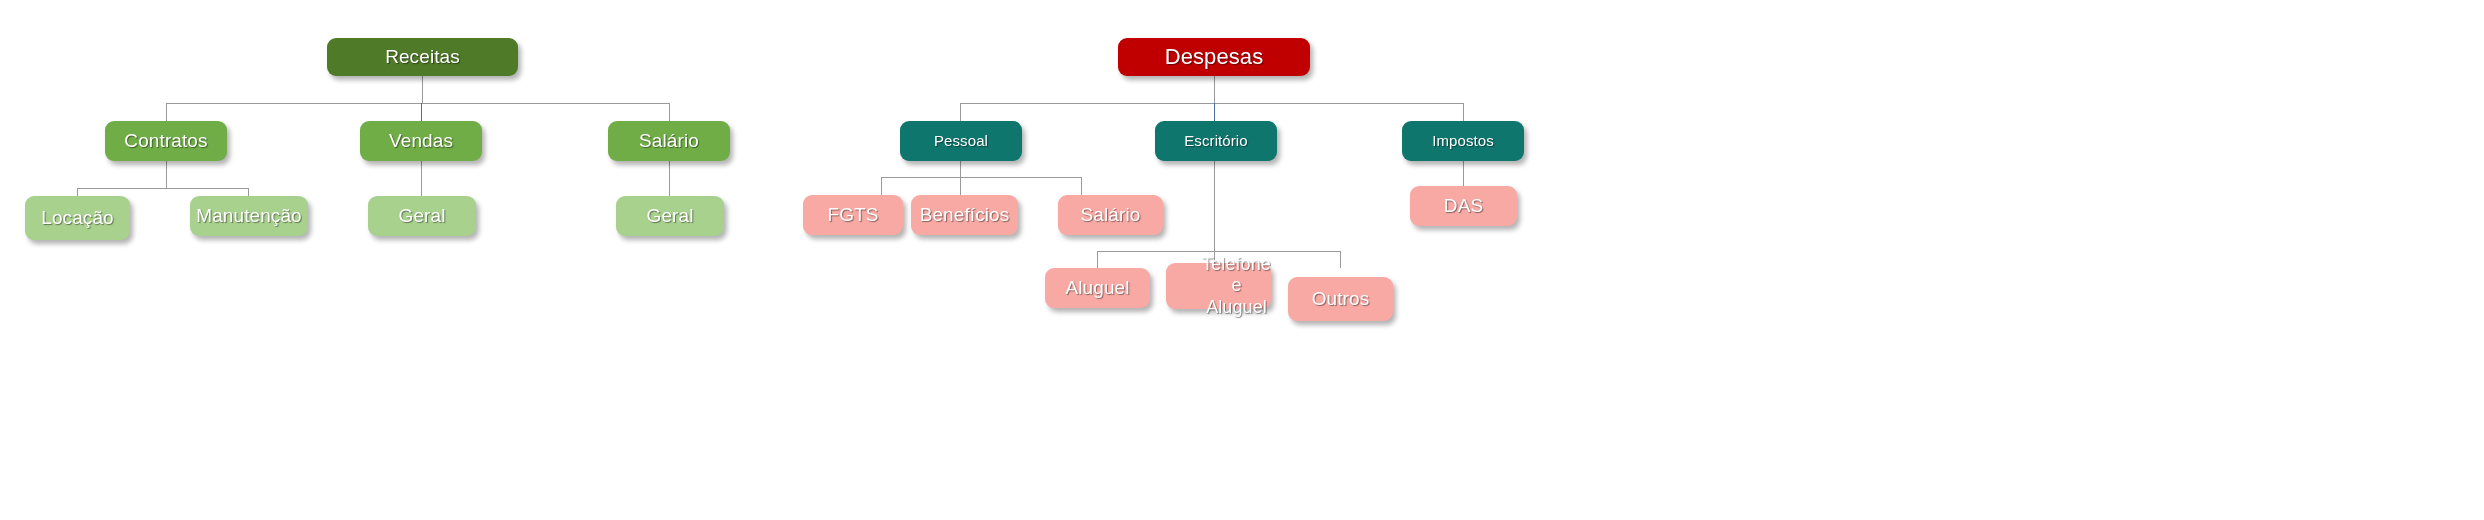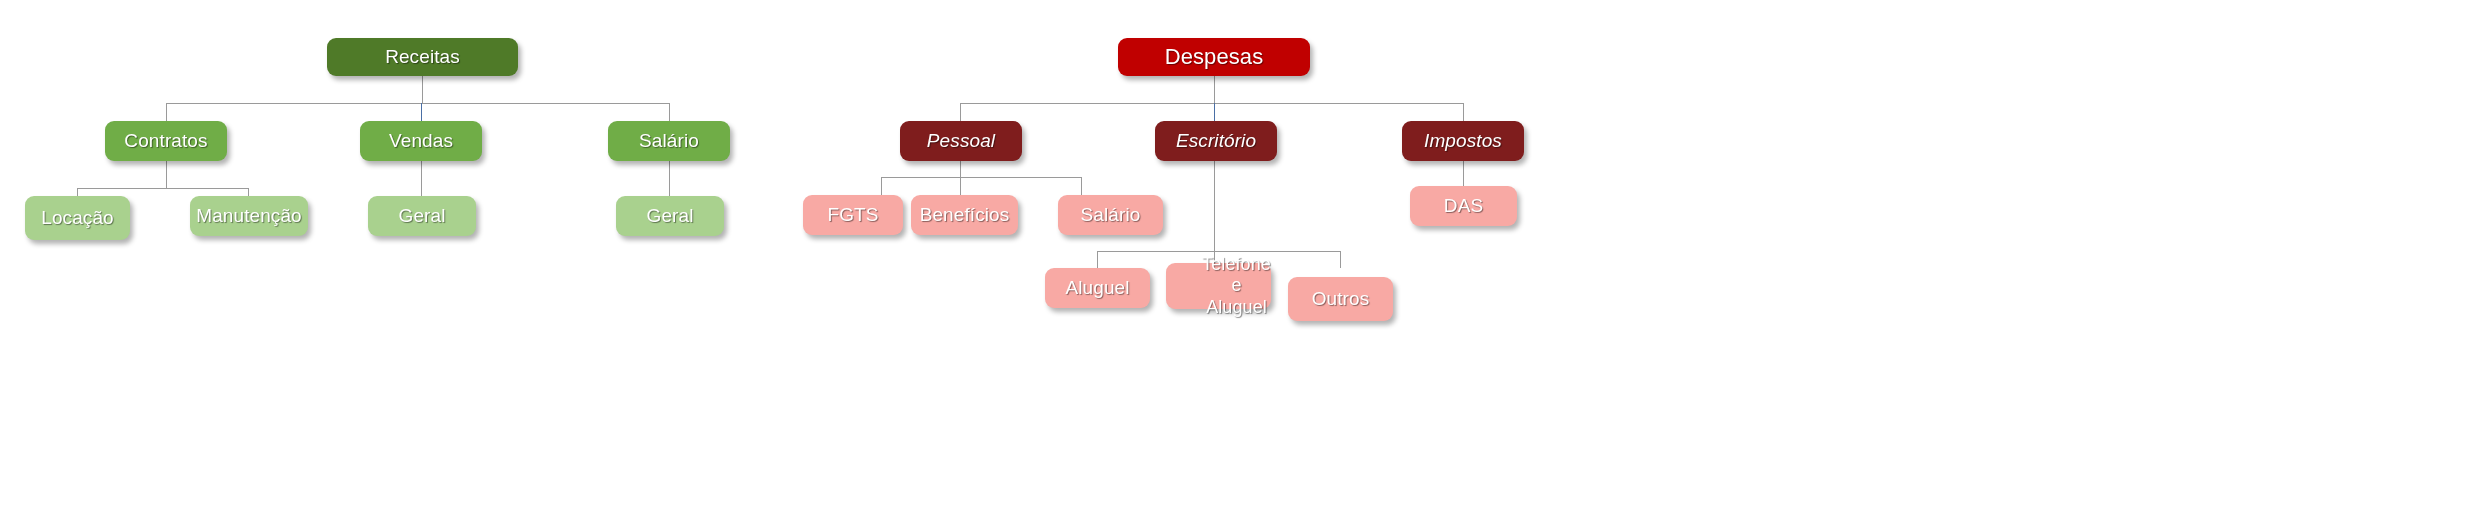--- a/index.html
+++ b/index.html
@@ -46,21 +46,21 @@
   }
   .node span { display: block; padding: 0 6px; }
 
   
   .lvl-root-green { background: #4F7A28; font-size: 19px; }
   .lvl-mid-green  { background: #70AD47; font-size: 19px; }
   .lvl-leaf-green { background: #A9D18E; font-size: 19px; }
 
   
   .lvl-root-red { background: #C00000; font-size: 22px; }
-  .lvl-mid-red  { background: #7f1d1d; font-size: 19px; font-style: italic; }
+  .lvl-mid-red  { background: #0f766e; font-size: 15px; }
   .lvl-leaf-red { background: #F8A9A4; font-size: 19px; }
 
   .node.two-line { line-height: 1.18; font-size: 18px; padding-left: 36px; }
 </style>
 </head>
 <body>
 
 <div id="canvas">
 
   <div class="line v" style="left:422px; top:76px; height:27px;"></div>

